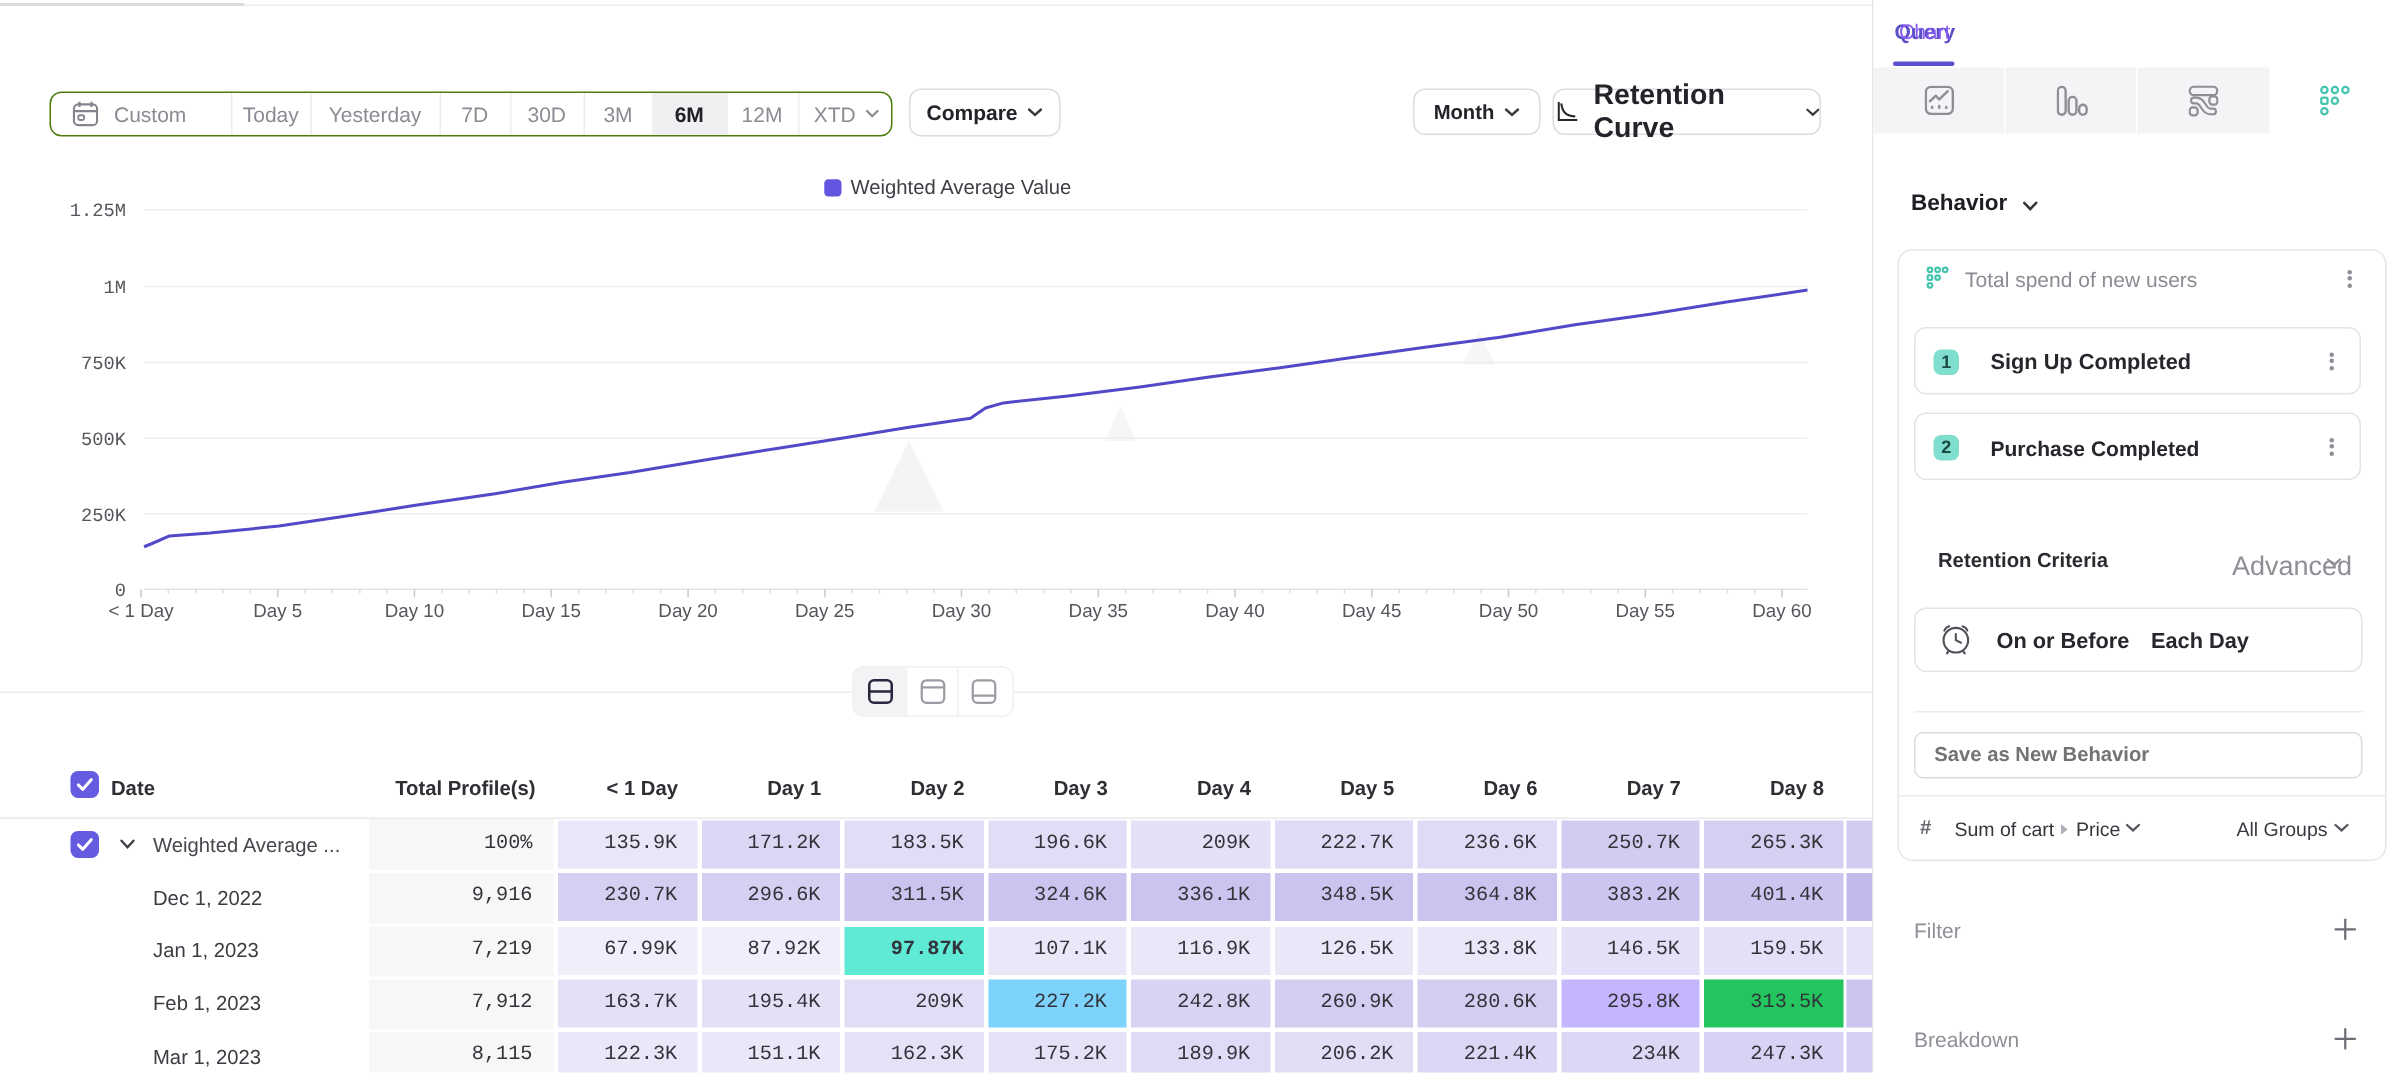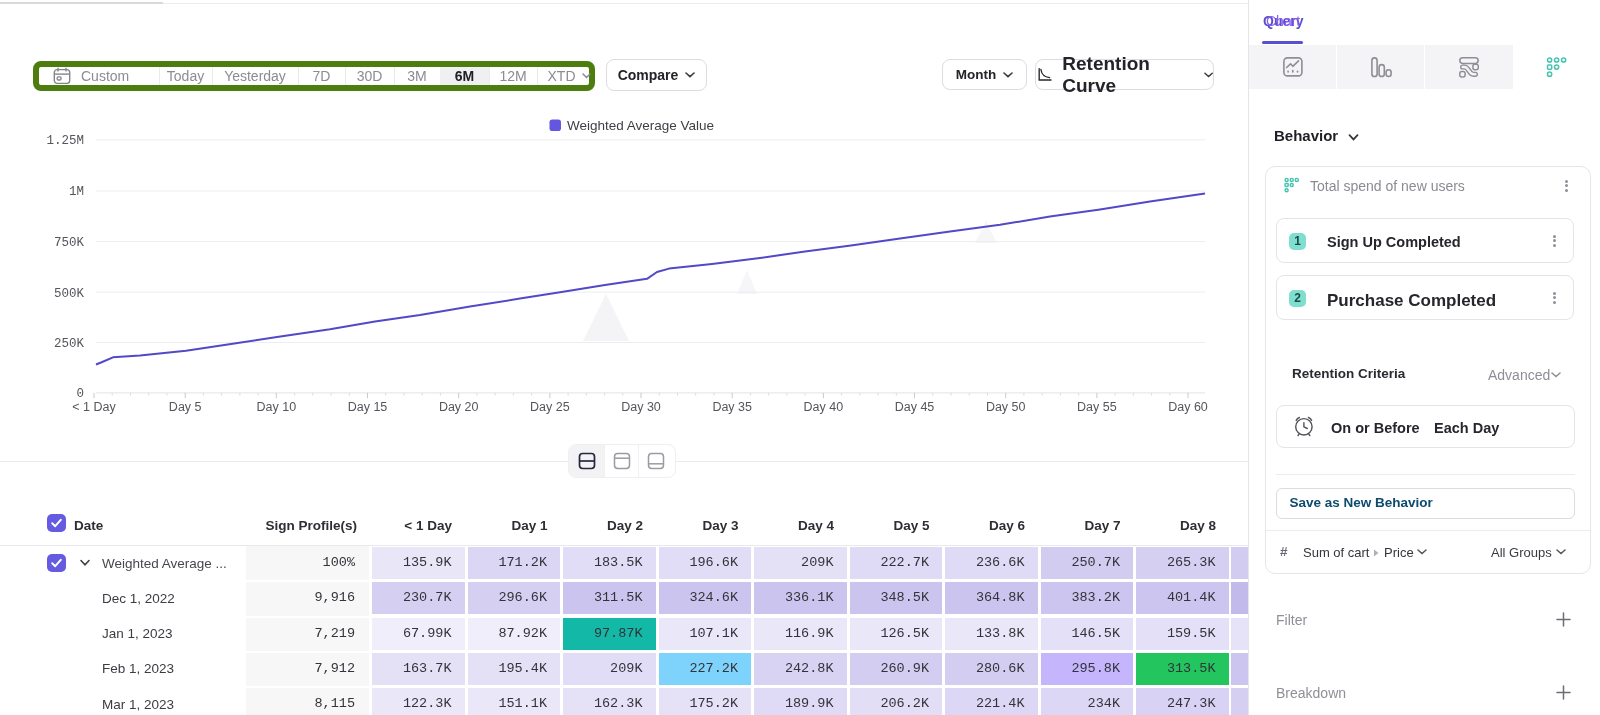--- a/index.html
+++ b/index.html
@@ -18,21 +18,21 @@
     font-size:13.5px; color:#2e2e34; text-align:right; }
   .datecell { position:absolute; left:102px; font-size:13.5px; color:#3c3c43; line-height:35.4px; }
   .threedots span { display:block; width:3px; height:3px; border-radius:50%; background:#8f8f98; margin:1.6px 0; }
 </style>
 </head>
 <body>
 
 <div class="abs" style="left:0;top:2px;width:163px;height:1.5px;background:#dadade;"></div>
 <div class="abs" style="left:163px;top:3px;width:1437px;height:1px;background:#ededf0;"></div>
 
-<div class="abs" style="left:33px;top:61px;width:562px;height:30px;border:6px solid #4d7c0f;border-radius:8px;background:#fff;">
+<div class="abs" style="left:33px;top:61px;width:562px;height:30px;border:1px solid #4d7c0f;border-radius:8px;background:#fff;">
 
   <div class="seg" style="left:0;width:120px;justify-content:flex-start;padding-left:14px;">
     <svg width="18" height="18" viewBox="0 0 18 18" style="margin-right:10px;" fill="none" stroke="#85858d" stroke-width="1.4">
       <rect x="1.3" y="2.6" width="15.4" height="13.8" rx="2.8"></rect>
       <line x1="1.3" y1="7.1" x2="16.7" y2="7.1"></line>
       <line x1="5" y1="0.8" x2="5" y2="4.4"></line>
         <line x1="13" y1="0.8" x2="13" y2="4.4"></line>
       <rect x="4.2" y="9.8" width="3.8" height="3.2" rx="1" stroke-width="1.3"></rect>
     </svg>
     Custom
@@ -217,21 +217,21 @@
     </svg>
   </div>
 </div>
 
 <div class="abs" style="left:0;top:544.5px;width:1248px;height:1px;background:#e9e9ec;"></div>
 <div class="abs" style="left:46.5px;top:514px;width:19px;height:18px;background:#655be0;border-radius:5px;">
 <svg width="19" height="18" viewBox="0 0 19 18" fill="none" stroke="#fff" stroke-width="2" stroke-linecap="round" stroke-linejoin="round">
       <polyline points="5.2,9.3 8.2,12.2 13.8,5.8"></polyline>
     </svg></div>
 <div class="abs" style="left:74px;top:506px;height:39px;line-height:39px;font-weight:bold;font-size:13.5px;color:#2e2e34;">Date</div>
-<div class="hdr" style="left:157px;width:200px;">Sign Profile(s)</div>
+<div class="hdr" style="left:157px;width:200px;">Total Profile(s)</div>
 <div class="hdr" style="left:362.0px;width:90px;">&lt; 1 Day</div>
 <div class="hdr" style="left:457.5px;width:90px;">Day 1</div>
 <div class="hdr" style="left:553.0px;width:90px;">Day 2</div>
 <div class="hdr" style="left:648.5px;width:90px;">Day 3</div>
 <div class="hdr" style="left:744.0px;width:90px;">Day 4</div>
 <div class="hdr" style="left:839.5px;width:90px;">Day 5</div>
 <div class="hdr" style="left:935.0px;width:90px;">Day 6</div>
 <div class="hdr" style="left:1030.5px;width:90px;">Day 7</div>
 <div class="hdr" style="left:1126.0px;width:90px;">Day 8</div>
 <div class="abs" style="left:246px;top:545.5px;width:123px;height:169.5px;background:#f7f7f8;"></div>
@@ -252,21 +252,21 @@
 <div class="cell" style="left:658.5px;top:582.1px;width:92.5px;height:32.4px;background:#cbc4ee;line-height:32.4px;">324.6K</div>
 <div class="cell" style="left:754.0px;top:582.1px;width:92.5px;height:32.4px;background:#cbc4ee;line-height:32.4px;">336.1K</div>
 <div class="cell" style="left:849.5px;top:582.1px;width:92.5px;height:32.4px;background:#cbc4ee;line-height:32.4px;">348.5K</div>
 <div class="cell" style="left:945.0px;top:582.1px;width:92.5px;height:32.4px;background:#cbc4ee;line-height:32.4px;">364.8K</div>
 <div class="cell" style="left:1040.5px;top:582.1px;width:92.5px;height:32.4px;background:#ccc5ef;line-height:32.4px;">383.2K</div>
 <div class="cell" style="left:1136.0px;top:582.1px;width:92.5px;height:32.4px;background:#ccc5ef;line-height:32.4px;">401.4K</div>
 <div class="abs" style="left:1230.5px;top:582.1px;width:17.5px;height:32.4px;background:#c2baeb;"></div>
 <div class="cell" style="left:254px;top:582.1px;width:114px;height:32.4px;line-height:32.4px;background:none;">9,916</div>
 <div class="cell" style="left:372.0px;top:617.5px;width:92.5px;height:32.4px;background:#f0eefb;line-height:32.4px;">67.99K</div>
 <div class="cell" style="left:467.5px;top:617.5px;width:92.5px;height:32.4px;background:#f0eefb;line-height:32.4px;">87.92K</div>
-<div class="cell" style="left:563.0px;top:617.5px;width:92.5px;height:32.4px;background:#14b8a6;line-height:32.4px;">97.87K</div>
+<div class="cell" style="left:563.0px;top:617.5px;width:92.5px;height:32.4px;background:#5eead4;line-height:32.4px;font-weight:bold;">97.87K</div>
 <div class="cell" style="left:658.5px;top:617.5px;width:92.5px;height:32.4px;background:#eae7f9;line-height:32.4px;">107.1K</div>
 <div class="cell" style="left:754.0px;top:617.5px;width:92.5px;height:32.4px;background:#eae7f9;line-height:32.4px;">116.9K</div>
 <div class="cell" style="left:849.5px;top:617.5px;width:92.5px;height:32.4px;background:#eae7f9;line-height:32.4px;">126.5K</div>
 <div class="cell" style="left:945.0px;top:617.5px;width:92.5px;height:32.4px;background:#eae7f9;line-height:32.4px;">133.8K</div>
 <div class="cell" style="left:1040.5px;top:617.5px;width:92.5px;height:32.4px;background:#e3e0f7;line-height:32.4px;">146.5K</div>
 <div class="cell" style="left:1136.0px;top:617.5px;width:92.5px;height:32.4px;background:#e3e0f7;line-height:32.4px;">159.5K</div>
 <div class="abs" style="left:1230.5px;top:617.5px;width:17.5px;height:32.4px;background:#e6e3f8;"></div>
 <div class="cell" style="left:254px;top:617.5px;width:114px;height:32.4px;line-height:32.4px;background:none;">7,219</div>
 <div class="cell" style="left:372.0px;top:652.9px;width:92.5px;height:32.4px;background:#e4e1f7;line-height:32.4px;">163.7K</div>
 <div class="cell" style="left:467.5px;top:652.9px;width:92.5px;height:32.4px;background:#e4e1f7;line-height:32.4px;">195.4K</div>
@@ -377,49 +377,49 @@
 <div class="abs" style="left:1289px;top:232.5px;width:17px;height:17px;background:#7fdecd;border-radius:5px;text-align:center;line-height:17px;font-size:12px;font-weight:bold;color:#1b4b47;">1</div>
 <div class="abs" style="left:1327px;top:234px;font-size:14.5px;font-weight:bold;color:#26262c;">Sign Up Completed</div>
 <div class="abs threedots" style="left:1553px;top:233px;">
     <span></span>
     <span></span>
     <span></span>
   </div>
 
 <div class="abs" style="left:1276px;top:275px;width:298px;height:45px;border:1px solid #e4e4e8;border-radius:8px;background:#fff;"></div>
 <div class="abs" style="left:1289px;top:289.5px;width:17px;height:17px;background:#7fdecd;border-radius:5px;text-align:center;line-height:17px;font-size:12px;font-weight:bold;color:#1b4b47;">2</div>
-<div class="abs" style="left:1327px;top:291px;font-size:17px;font-weight:bold;color:#26262c;">Purchase Completed</div>
+<div class="abs" style="left:1327px;top:291px;font-size:14px;font-weight:bold;color:#26262c;">Purchase Completed</div>
 <div class="abs threedots" style="left:1553px;top:290px;">
     <span></span>
     <span></span>
     <span></span>
   </div>
 
 <div class="abs" style="left:1292px;top:366px;font-size:13.5px;font-weight:bold;color:#2a2a30;">Retention Criteria</div>
-<div class="abs" style="left:1488px;top:366.5px;font-size:14px;color:#8e8e96;">Advanced</div>
+<div class="abs" style="left:1488px;top:366.5px;font-size:18px;color:#8e8e96;">Advanced</div>
 <svg class="abs" style="left:1551px;top:372px;" width="10" height="6" viewBox="0 0 10 6" fill="none" stroke="#8e8e96" stroke-width="1.5" stroke-linecap="round">
     <polyline points="1,1 5,4.6 9,1"></polyline>
   </svg>
 
 <div class="abs" style="left:1276px;top:405px;width:299px;height:42.5px;border:1px solid #e4e4e8;border-radius:8px;background:#fff;"></div>
 <svg class="abs" style="left:1294px;top:416px;" width="21" height="21" viewBox="0 0 21 21" fill="none" stroke="#52525a" stroke-width="1.4" stroke-linecap="round">
   <circle cx="9.9" cy="10.8" r="8.2"></circle>
   <polyline points="9.9,6.7 9.9,10.8 13.3,12.5"></polyline>
   <path d="M2.2,4.4 C2.8,3 4,1.9 5.4,1.5"></path>
     <path d="M17.6,4.4 C17,3 15.8,1.9 14.4,1.5"></path>
   <line x1="4" y1="19.6" x2="5.1" y2="17.9"></line>
     <line x1="15.8" y1="19.6" x2="14.7" y2="17.9"></line>
 </svg>
 <div class="abs" style="left:1331px;top:419.5px;font-size:14.5px;font-weight:bold;color:#26262c;">On or Before</div>
 <div class="abs" style="left:1434px;top:419.5px;font-size:14.5px;font-weight:bold;color:#26262c;">Each Day</div>
 
 <div class="abs" style="left:1276px;top:473.5px;width:299px;height:1px;background:#ececf0;"></div>
 
 <div class="abs" style="left:1276px;top:488px;width:299px;height:31px;border:1px solid #dcdce0;border-radius:6px;background:#fff;"></div>
-<div class="abs" style="left:1289.5px;top:495px;font-size:13.5px;font-weight:bold;color:#0c4a6e;">Save as New Behavior</div>
+<div class="abs" style="left:1289.5px;top:495px;font-size:13.5px;font-weight:bold;color:#737373;">Save as New Behavior</div>
 
 <div class="abs" style="left:1266px;top:530px;width:324px;height:1px;background:#ececf0;"></div>
 <div class="abs" style="left:1280px;top:544px;font-size:13.5px;font-weight:bold;color:#6a6a74;">#</div>
 <div class="abs" style="left:1303px;top:545px;font-size:13px;color:#35353c;">Sum of cart</div>
 <svg class="abs" style="left:1373px;top:548.5px;" width="6" height="8" viewBox="0 0 6 8" fill="#b0b0b8">
     <polygon points="1,0.5 5.5,4 1,7.5"></polygon>
   </svg>
 <div class="abs" style="left:1384px;top:545px;font-size:13px;color:#35353c;">Price</div>
 <svg class="abs" style="left:1417px;top:549px;" width="10" height="6" viewBox="0 0 10 6" fill="none" stroke="#55555c" stroke-width="1.5" stroke-linecap="round">
     <polyline points="1,1 5,4.6 9,1"></polyline>

